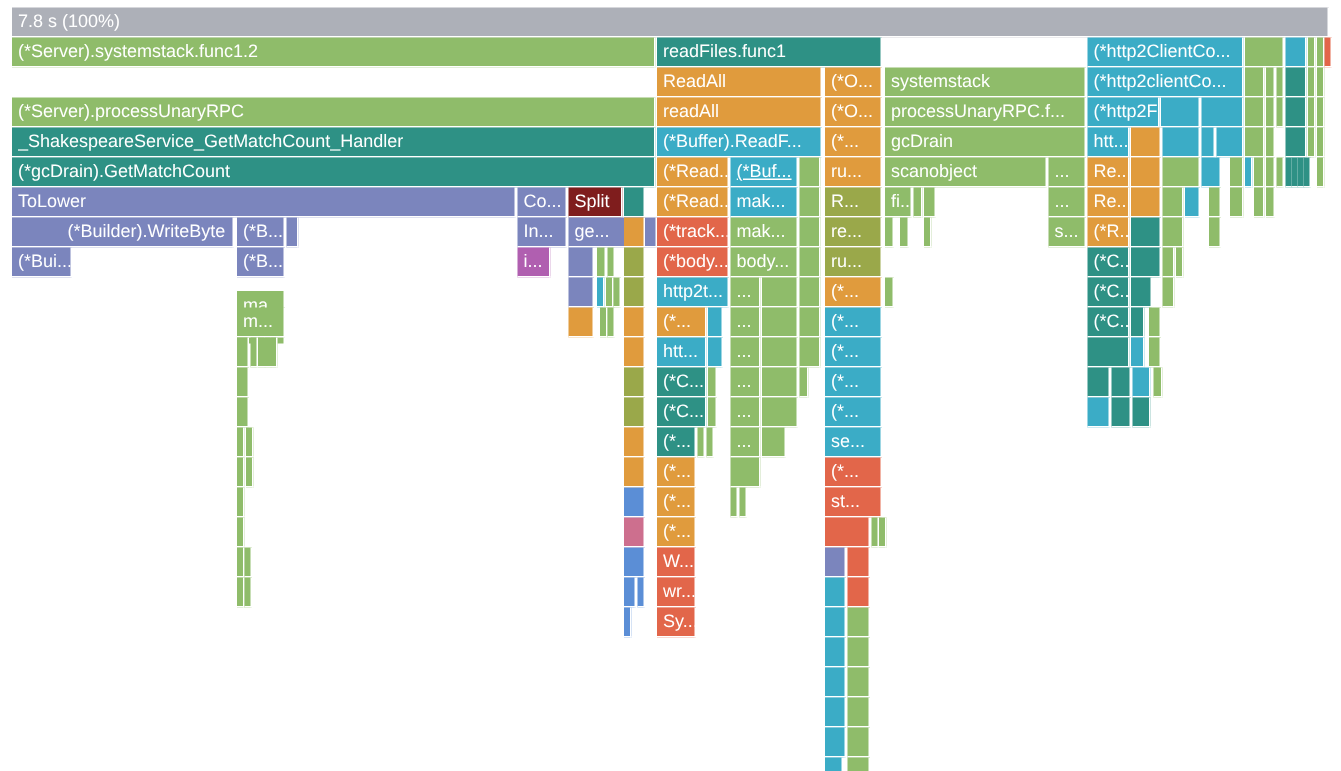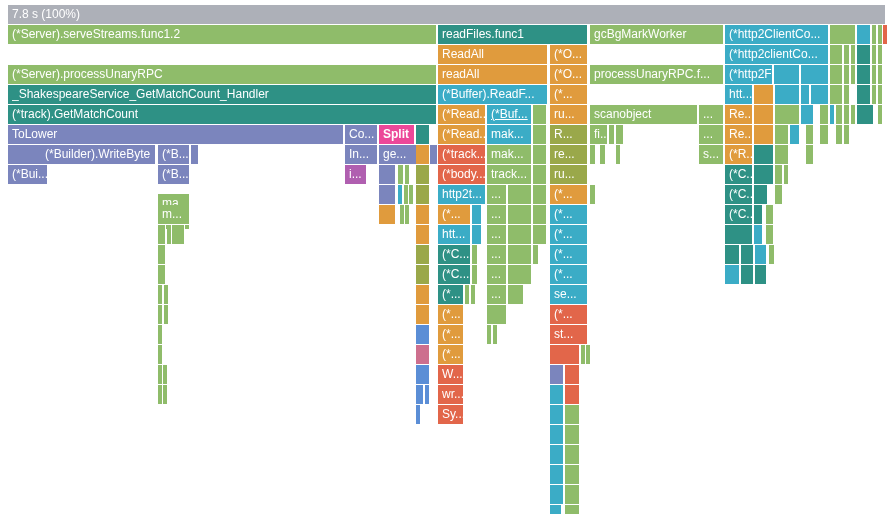--- a/index.html
+++ b/index.html
@@ -39,28 +39,25 @@
   }
 </style>
 </head>
 <body>
 
 <div id="flame-root" style="width: 894px; height: 514px;">
     <div class="frame root" style="left: 8px; top: 5px; width: 878px; height: 20px; background: rgb(173, 176, 184);">
       <span class="lbl">7.8 s (100%)</span>
     </div>
     <div class="frame" style="left: 8px; top: 25px; width: 429px; height: 20px; background: rgb(143, 188, 106);">
-      <span class="lbl">(*Server).serveStreams.func1.2</span>
+      <span class="lbl">(*Server).systemstack.func1.2</span>
     </div>
     <div class="frame" style="left: 438px; top: 25px; width: 150px; height: 20px; background: rgb(46, 145, 133);">
       <span class="lbl">readFiles.func1</span>
     </div>
-    <div class="frame" style="left: 590px; top: 25px; width: 134px; height: 20px; background: rgb(143, 188, 106);">
-      <span class="lbl">gcBgMarkWorker</span>
-    </div>
     <div class="frame" style="left: 725px; top: 25px; width: 104px; height: 20px; background: rgb(59, 172, 198);">
       <span class="lbl">(*http2ClientCo...</span>
     </div>
     <div class="frame" title="" style="left: 830px; top: 25px; width: 26px; height: 20px; background: rgb(143, 188, 106);">
       <span class="lbl"></span>
     </div>
     <div class="frame" title="" style="left: 857px; top: 25px; width: 14px; height: 20px; background: rgb(59, 172, 198);">
       <span class="lbl"></span>
     </div>
     <div class="frame" title="" style="left: 872px; top: 25px; width: 5px; height: 20px; background: rgb(143, 188, 106);">
@@ -71,20 +68,23 @@
     </div>
     <div class="frame" title="" style="left: 883px; top: 25px; width: 3px; height: 20px; background: rgb(226, 102, 74);">
       <span class="lbl"></span>
     </div>
     <div class="frame" style="left: 438px; top: 45px; width: 110px; height: 20px; background: rgb(224, 155, 61);">
       <span class="lbl">ReadAll</span>
     </div>
     <div class="frame" style="left: 550px; top: 45px; width: 38px; height: 20px; background: rgb(224, 155, 61);">
       <span class="lbl">(*O...</span>
     </div>
+    <div class="frame" style="left: 590px; top: 45px; width: 134px; height: 20px; background: rgb(143, 188, 106);">
+      <span class="lbl">systemstack</span>
+    </div>
     <div class="frame" style="left: 725px; top: 45px; width: 104px; height: 20px; background: rgb(59, 172, 198);">
       <span class="lbl">(*http2clientCo...</span>
     </div>
     <div class="frame" title="" style="left: 830px; top: 45px; width: 13px; height: 20px; background: rgb(143, 188, 106);">
       <span class="lbl"></span>
     </div>
     <div class="frame" title="" style="left: 844px; top: 45px; width: 6px; height: 20px; background: rgb(143, 188, 106);">
       <span class="lbl"></span>
     </div>
     <div class="frame" title="" style="left: 851px; top: 45px; width: 5px; height: 20px; background: rgb(143, 188, 106);">
@@ -140,20 +140,23 @@
     </div>
     <div class="frame" style="left: 438px; top: 85px; width: 110px; height: 20px; background: rgb(59, 172, 198);">
       <span class="lbl">(*Buffer).ReadF...</span>
     </div>
     <div class="frame" style="left: 8px; top: 85px; width: 429px; height: 20px; background: rgb(46, 145, 133);">
       <span class="lbl">_ShakespeareService_GetMatchCount_Handler</span>
     </div>
     <div class="frame" style="left: 550px; top: 85px; width: 38px; height: 20px; background: rgb(224, 155, 61);">
       <span class="lbl">(*...</span>
     </div>
+    <div class="frame" style="left: 590px; top: 85px; width: 134px; height: 20px; background: rgb(143, 188, 106);">
+      <span class="lbl">gcDrain</span>
+    </div>
     <div class="frame" style="left: 725px; top: 85px; width: 28px; height: 20px; background: rgb(59, 172, 198);">
       <span class="lbl">htt...</span>
     </div>
     <div class="frame" title="" style="left: 754px; top: 85px; width: 20px; height: 20px; background: rgb(224, 155, 61);">
       <span class="lbl"></span>
     </div>
     <div class="frame" title="" style="left: 775px; top: 85px; width: 25px; height: 20px; background: rgb(59, 172, 198);">
       <span class="lbl"></span>
     </div>
     <div class="frame" title="" style="left: 801px; top: 85px; width: 9px; height: 20px; background: rgb(59, 172, 198);">
@@ -171,21 +174,21 @@
     <div class="frame" title="" style="left: 857px; top: 85px; width: 14px; height: 20px; background: rgb(46, 145, 133);">
       <span class="lbl"></span>
     </div>
     <div class="frame" title="" style="left: 872px; top: 85px; width: 5px; height: 20px; background: rgb(143, 188, 106);">
       <span class="lbl"></span>
     </div>
     <div class="frame" title="" style="left: 878px; top: 85px; width: 4px; height: 20px; background: rgb(143, 188, 106);">
       <span class="lbl"></span>
     </div>
     <div class="frame" style="left: 8px; top: 105px; width: 429px; height: 20px; background: rgb(46, 145, 133);">
-      <span class="lbl">(*track).GetMatchCount</span>
+      <span class="lbl">(*gcDrain).GetMatchCount</span>
     </div>
     <div class="frame" style="left: 438px; top: 105px; width: 48px; height: 20px; background: rgb(224, 155, 61);">
       <span class="lbl">(*Read...</span>
     </div>
     <div class="frame" style="left: 487px; top: 105px; width: 45px; height: 20px; background: rgb(59, 172, 198); text-decoration: underline;">
       <span class="lbl">(*Buf...</span>
     </div>
     <div class="frame" title="" style="left: 533px; top: 105px; width: 14px; height: 20px; background: rgb(143, 188, 106);">
       <span class="lbl"></span>
     </div>
@@ -239,21 +242,21 @@
     </div>
     <div class="frame" title="" style="left: 878px; top: 105px; width: 4px; height: 20px; background: rgb(143, 188, 106);">
       <span class="lbl"></span>
     </div>
     <div class="frame" style="left: 8px; top: 125px; width: 336px; height: 20px; background: rgb(123, 133, 189);">
       <span class="lbl">ToLower</span>
     </div>
     <div class="frame" style="left: 345px; top: 125px; width: 33px; height: 20px; background: rgb(123, 133, 189);">
       <span class="lbl">Co...</span>
     </div>
-    <div class="frame" style="left: 379px; top: 125px; width: 36px; height: 20px; background: #ec4899; font-weight: bold;">
+    <div class="frame" style="left: 379px; top: 125px; width: 36px; height: 20px; background: #7f1d1d;">
       <span class="lbl">Split</span>
     </div>
     <div class="frame" title="" style="left: 416px; top: 125px; width: 14px; height: 20px; background: rgb(46, 145, 133);">
       <span class="lbl"></span>
     </div>
     <div class="frame" style="left: 438px; top: 125px; width: 48px; height: 20px; background: rgb(224, 155, 61);">
       <span class="lbl">(*Read...</span>
     </div>
     <div class="frame" style="left: 487px; top: 125px; width: 45px; height: 20px; background: rgb(59, 172, 198);">
       <span class="lbl">mak...</span>
@@ -372,21 +375,21 @@
     <div class="frame" title="" style="left: 405px; top: 165px; width: 5px; height: 20px; background: rgb(143, 188, 106);">
       <span class="lbl"></span>
     </div>
     <div class="frame" title="" style="left: 416px; top: 165px; width: 14px; height: 20px; background: rgb(154, 168, 74);">
       <span class="lbl"></span>
     </div>
     <div class="frame" style="left: 438px; top: 165px; width: 48px; height: 20px; background: rgb(226, 102, 74);">
       <span class="lbl">(*body...</span>
     </div>
     <div class="frame" style="left: 487px; top: 165px; width: 45px; height: 20px; background: rgb(143, 188, 106);">
-      <span class="lbl">track...</span>
+      <span class="lbl">body...</span>
     </div>
     <div class="frame" title="" style="left: 533px; top: 165px; width: 14px; height: 20px; background: rgb(143, 188, 106);">
       <span class="lbl"></span>
     </div>
     <div class="frame" style="left: 550px; top: 165px; width: 38px; height: 20px; background: rgb(154, 168, 74);">
       <span class="lbl">ru...</span>
     </div>
     <div class="frame" style="left: 725px; top: 165px; width: 28px; height: 20px; background: rgb(46, 145, 133);">
       <span class="lbl">(*C...</span>
     </div>

